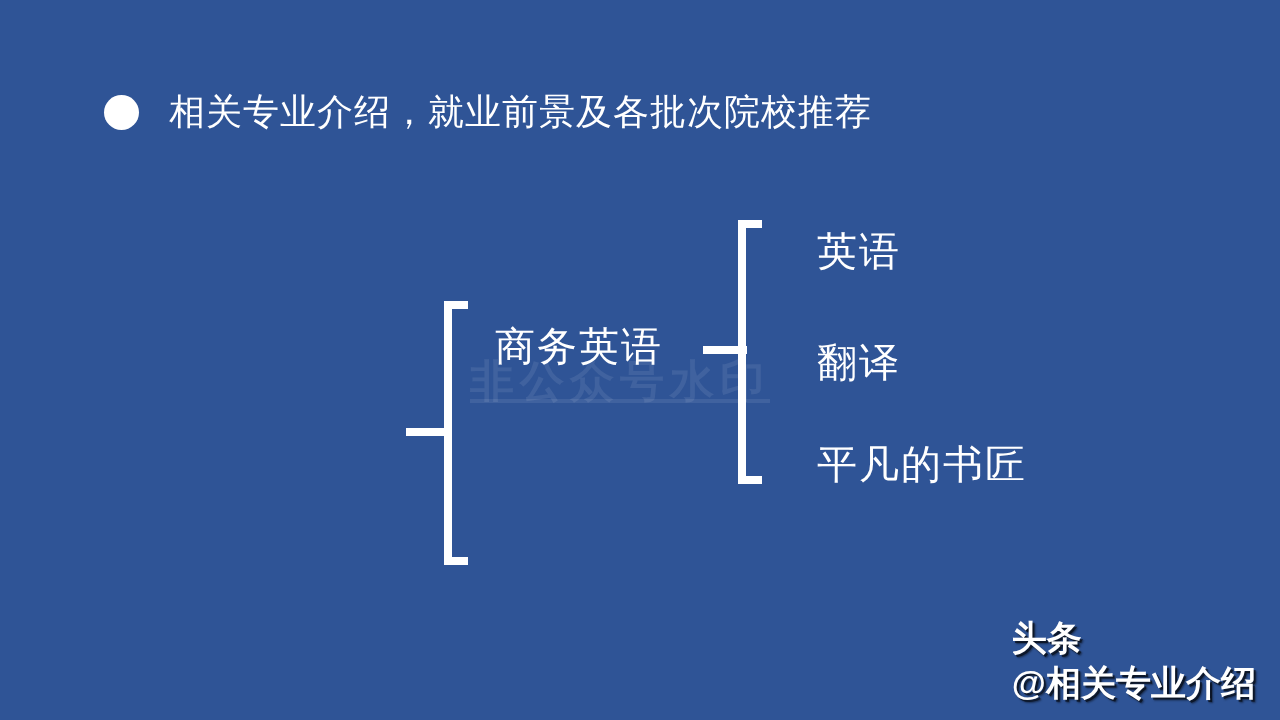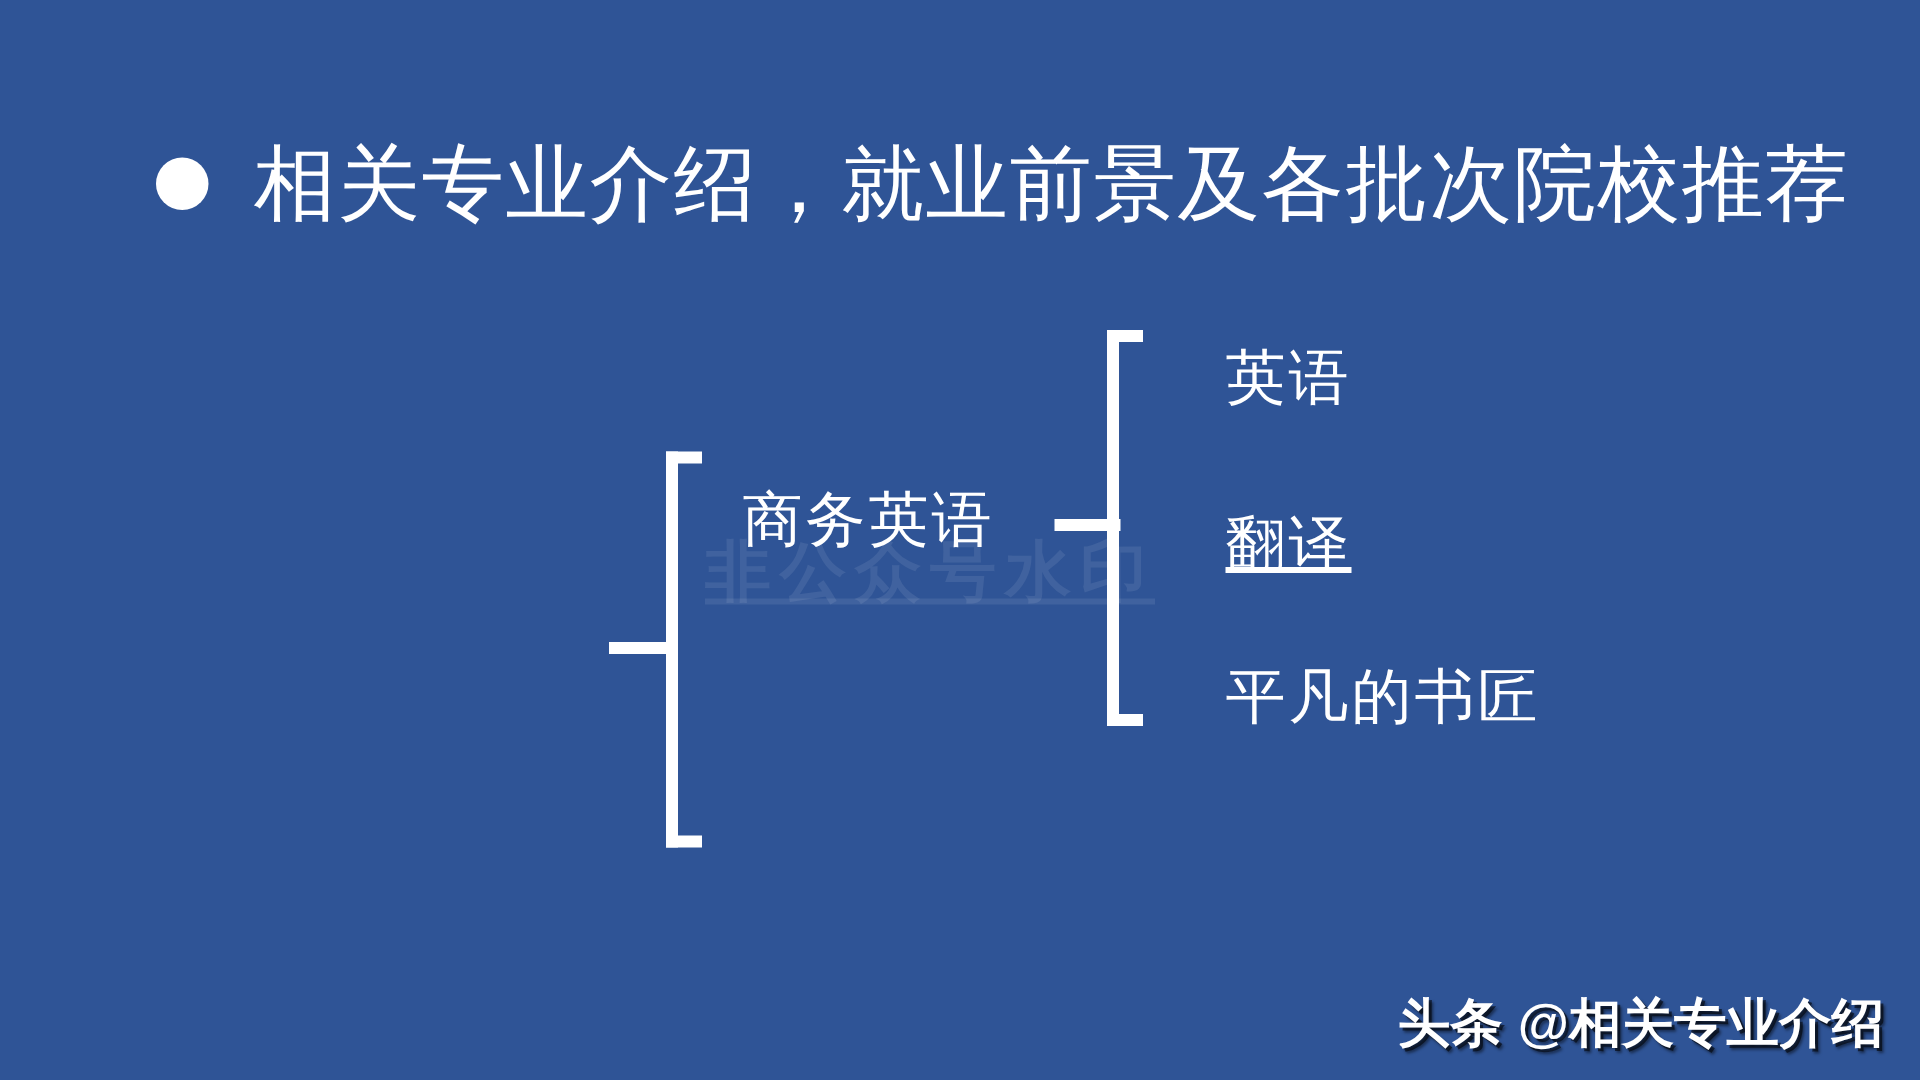--- a/index.html
+++ b/index.html
@@ -29,21 +29,21 @@
     gap: 30px;
   }
   #title-bullet {
     width: 35px;
     height: 35px;
     border-radius: 50%;
     background: #ffffff;
     flex: 0 0 auto;
   }
   #title-text {
-    font-size: 55px;
+    font-size: 36px;
     line-height: 1.12;
     letter-spacing: 1px;
     white-space: nowrap;
     font-family: "Liberation Serif", "DejaVu Serif", serif;
   }
 
   
   #tree {
     position: absolute;
     left: 0;
@@ -57,21 +57,21 @@
     font-size: 40px;
     line-height: 1;
     letter-spacing: 2px;
     color: #ffffff;
     font-family: "Liberation Serif", "DejaVu Serif", serif;
   }
   .node-root   { left: 243px; top: 410px; }
   .node-l1-a   { left: 495px; top: 327px; }
   .node-l1-b   { left: 523px; top: 508px; }
   .node-l2-a   { left: 817px; top: 232px; }
-  .node-l2-b   { left: 817px; top: 343px; text-decoration: underline; }
+  .node-l2-b   { left: 817px; top: 343px; }
   .node-l2-c   { left: 817px; top: 445px; }
 
   
   .bracket {
     position: absolute;
     border-left: 8px solid #ffffff;
     border-top: 8px solid #ffffff;
     border-bottom: 8px solid #ffffff;
     border-right: 0;
     box-sizing: border-box;
@@ -115,20 +115,21 @@
     font-family: "Liberation Sans", "DejaVu Sans", sans-serif;
     font-weight: 700;
     font-size: 35px;
     line-height: 1;
     color: #ffffff;
     text-shadow:
        2px 2px 0 rgba(0,0,0,0.55),
        3px 3px 2px rgba(0,0,0,0.45);
     white-space: nowrap;
     user-select: none;
+    flex-direction: column;
   }
   #corner-watermark .wm-handle { letter-spacing: 0px; }
 </style>
 </head>
 <body>
 
 <div id="slide" style="background: rgb(47, 84, 150); color: rgb(255, 255, 255);">
 
   <div id="title-row">
     <div id="title-bullet" style="background: rgb(255, 255, 255);"></div>

